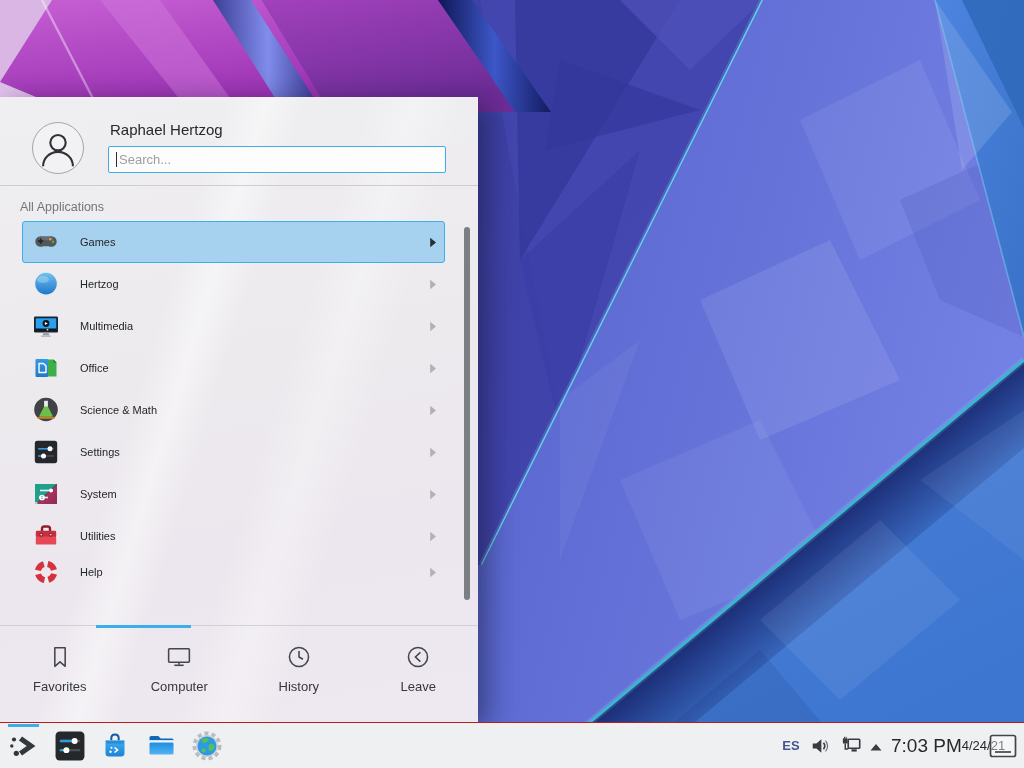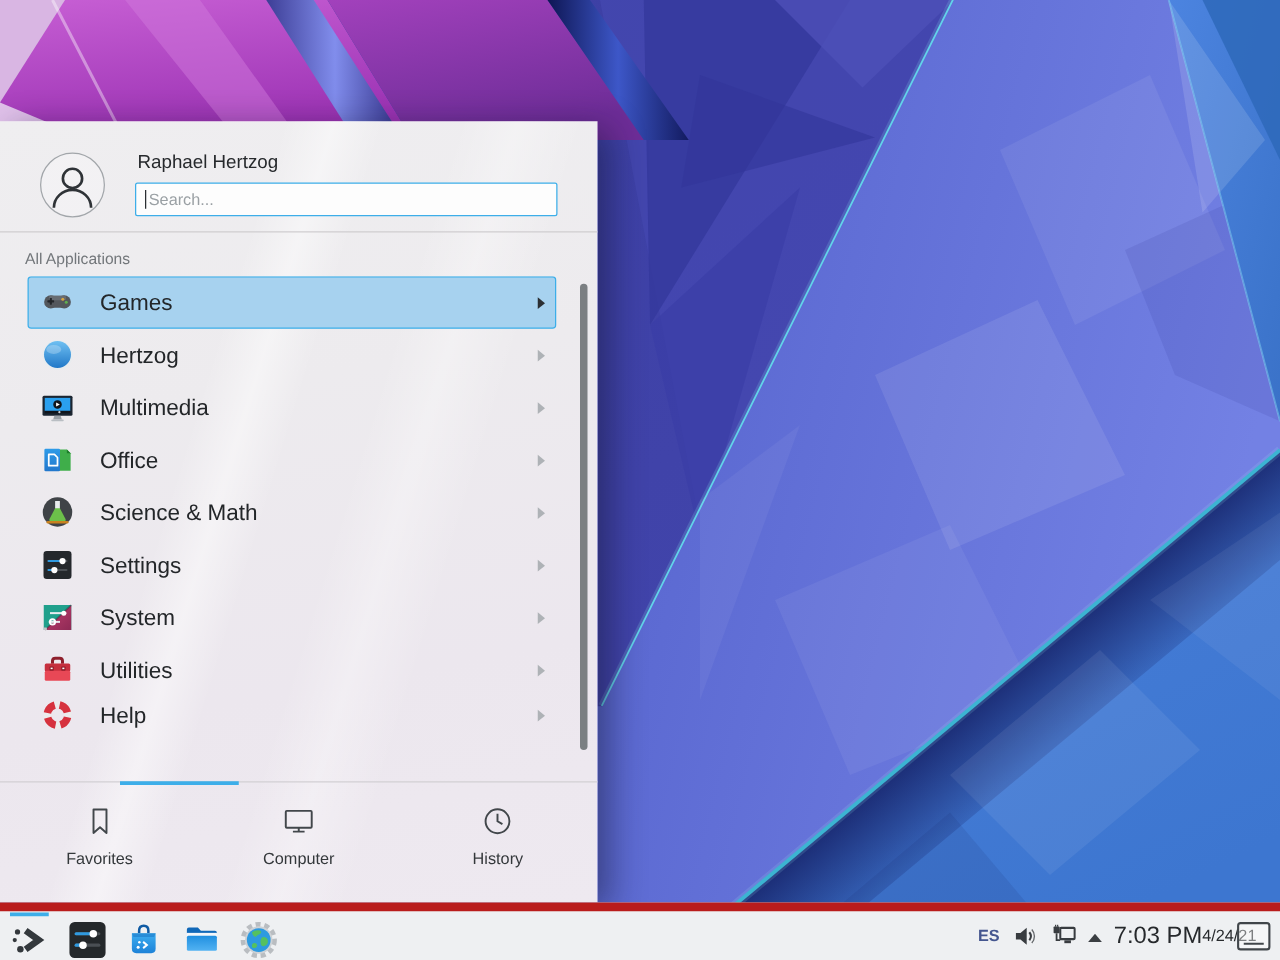--- a/index.html
+++ b/index.html
@@ -28,35 +28,35 @@
   .hdr-divider{left:0;top:88px;width:100%;height:1px;background:#cfcdd0;}
   .section-label{left:20px;top:103px;font-size:12.5px;color:#72767a;}
 
   .menu-list{left:0;top:124px;width:100%;height:404px;overflow:hidden;}
   .row{display:flex;align-items:center;height:42px;margin:0 33px 0 22px;padding-left:9px;
        border:1px solid transparent;border-radius:3px;}
   .row:last-child{height:30px;}
   .row.selected{background:#a7d2ef;border-color:#3caee9;}
   .ric{width:28px;height:28px;margin-right:20px;flex:none;}
   .ric svg{display:block;width:28px;height:28px;}
-  .rlabel{font-size:18px;color:#232629;}
+  .rlabel{font-size:11px;color:#232629;}
   .arrow{margin-left:auto;margin-right:7px;color:#aeb2b6;display:flex;}
   .row.selected .arrow{color:#2b2f33;}
 
   .scrollbar{right:8px;top:130px;width:6px;height:373px;border-radius:3px;background:#7b7f82;}
   .tab-divider{left:0;top:528px;width:100%;height:1px;background:#d2d0d3;}
   .tab-indicator{left:96px;top:528px;width:95px;height:3px;background:#3daee9;}
   .tabbar{left:0;top:532px;width:100%;height:93px;display:flex;}
   .tab{flex:1;display:flex;flex-direction:column;align-items:center;padding-top:14px;}
   .tab svg{width:28px;height:28px;display:block;}
   .tlabel{margin-top:8px;font-size:13px;color:#34383b;}
 
   
   .taskbar{position:absolute;left:0;top:722px;width:1024px;height:46px;background:#eef0f2;
-           border-top:7px solid #b91c1c;}
+           border-top:1px solid #b91c1c;}
   .tb-btn{position:absolute;top:7px;width:32px;height:32px;}
   .tb-btn svg{display:block;width:100%;height:100%;}
   .active-line{position:absolute;left:8px;top:1px;width:31px;height:3px;background:#3daee9;}
   .tray{position:absolute;right:0;top:0;height:100%;display:flex;align-items:center;}
   .kbd{width:20px;text-align:center;font-size:13px;font-weight:700;color:#44568f;margin-right:9px;}
   .tray-ic{display:flex;align-items:center;justify-content:center;}
   .tray-ic svg{display:block;}
   .clock{width:85px;display:flex;flex-direction:row;align-items:center;line-height:1.05;margin-left:7px;}
   .time{font-size:19px;color:#26292c;white-space:nowrap;}
   .date{font-size:13px;color:#26292c;}
@@ -377,20 +377,29 @@
       </div>
       <div class="tab">
         <svg viewBox="0 0 27 27">
           <g fill="none" stroke="#42474b" stroke-width="1.5">
             <circle cx="13.5" cy="13.5" r="9.2"></circle>
               <path d="M13.5 7.8 v5.7 l3.8 2.2"></path>
           </g>
         </svg>
         <span class="tlabel">History</span>
       </div>
+      <div class="tab">
+        <svg viewBox="0 0 27 27">
+          <g fill="none" stroke="#42474b" stroke-width="1.5">
+            <circle cx="13.5" cy="13.5" r="9.2"></circle>
+              <path d="M15.8 9 l-4.8 4.5 4.8 4.5"></path>
+          </g>
+        </svg>
+        <span class="tlabel">Leave</span>
+      </div>
     </div>
   </div>
 
   <div class="taskbar">
     <div class="active-line"></div>
 
     <div class="tb-btn" style="left:7px;">
       <svg viewBox="0 0 32 32">
         <polyline points="13.5,8.5 24,16 13.5,23.5" fill="none" stroke="#33383c" stroke-width="5.2"></polyline>
         <circle cx="7" cy="9.5" r="2.1" fill="#33383c"></circle>

